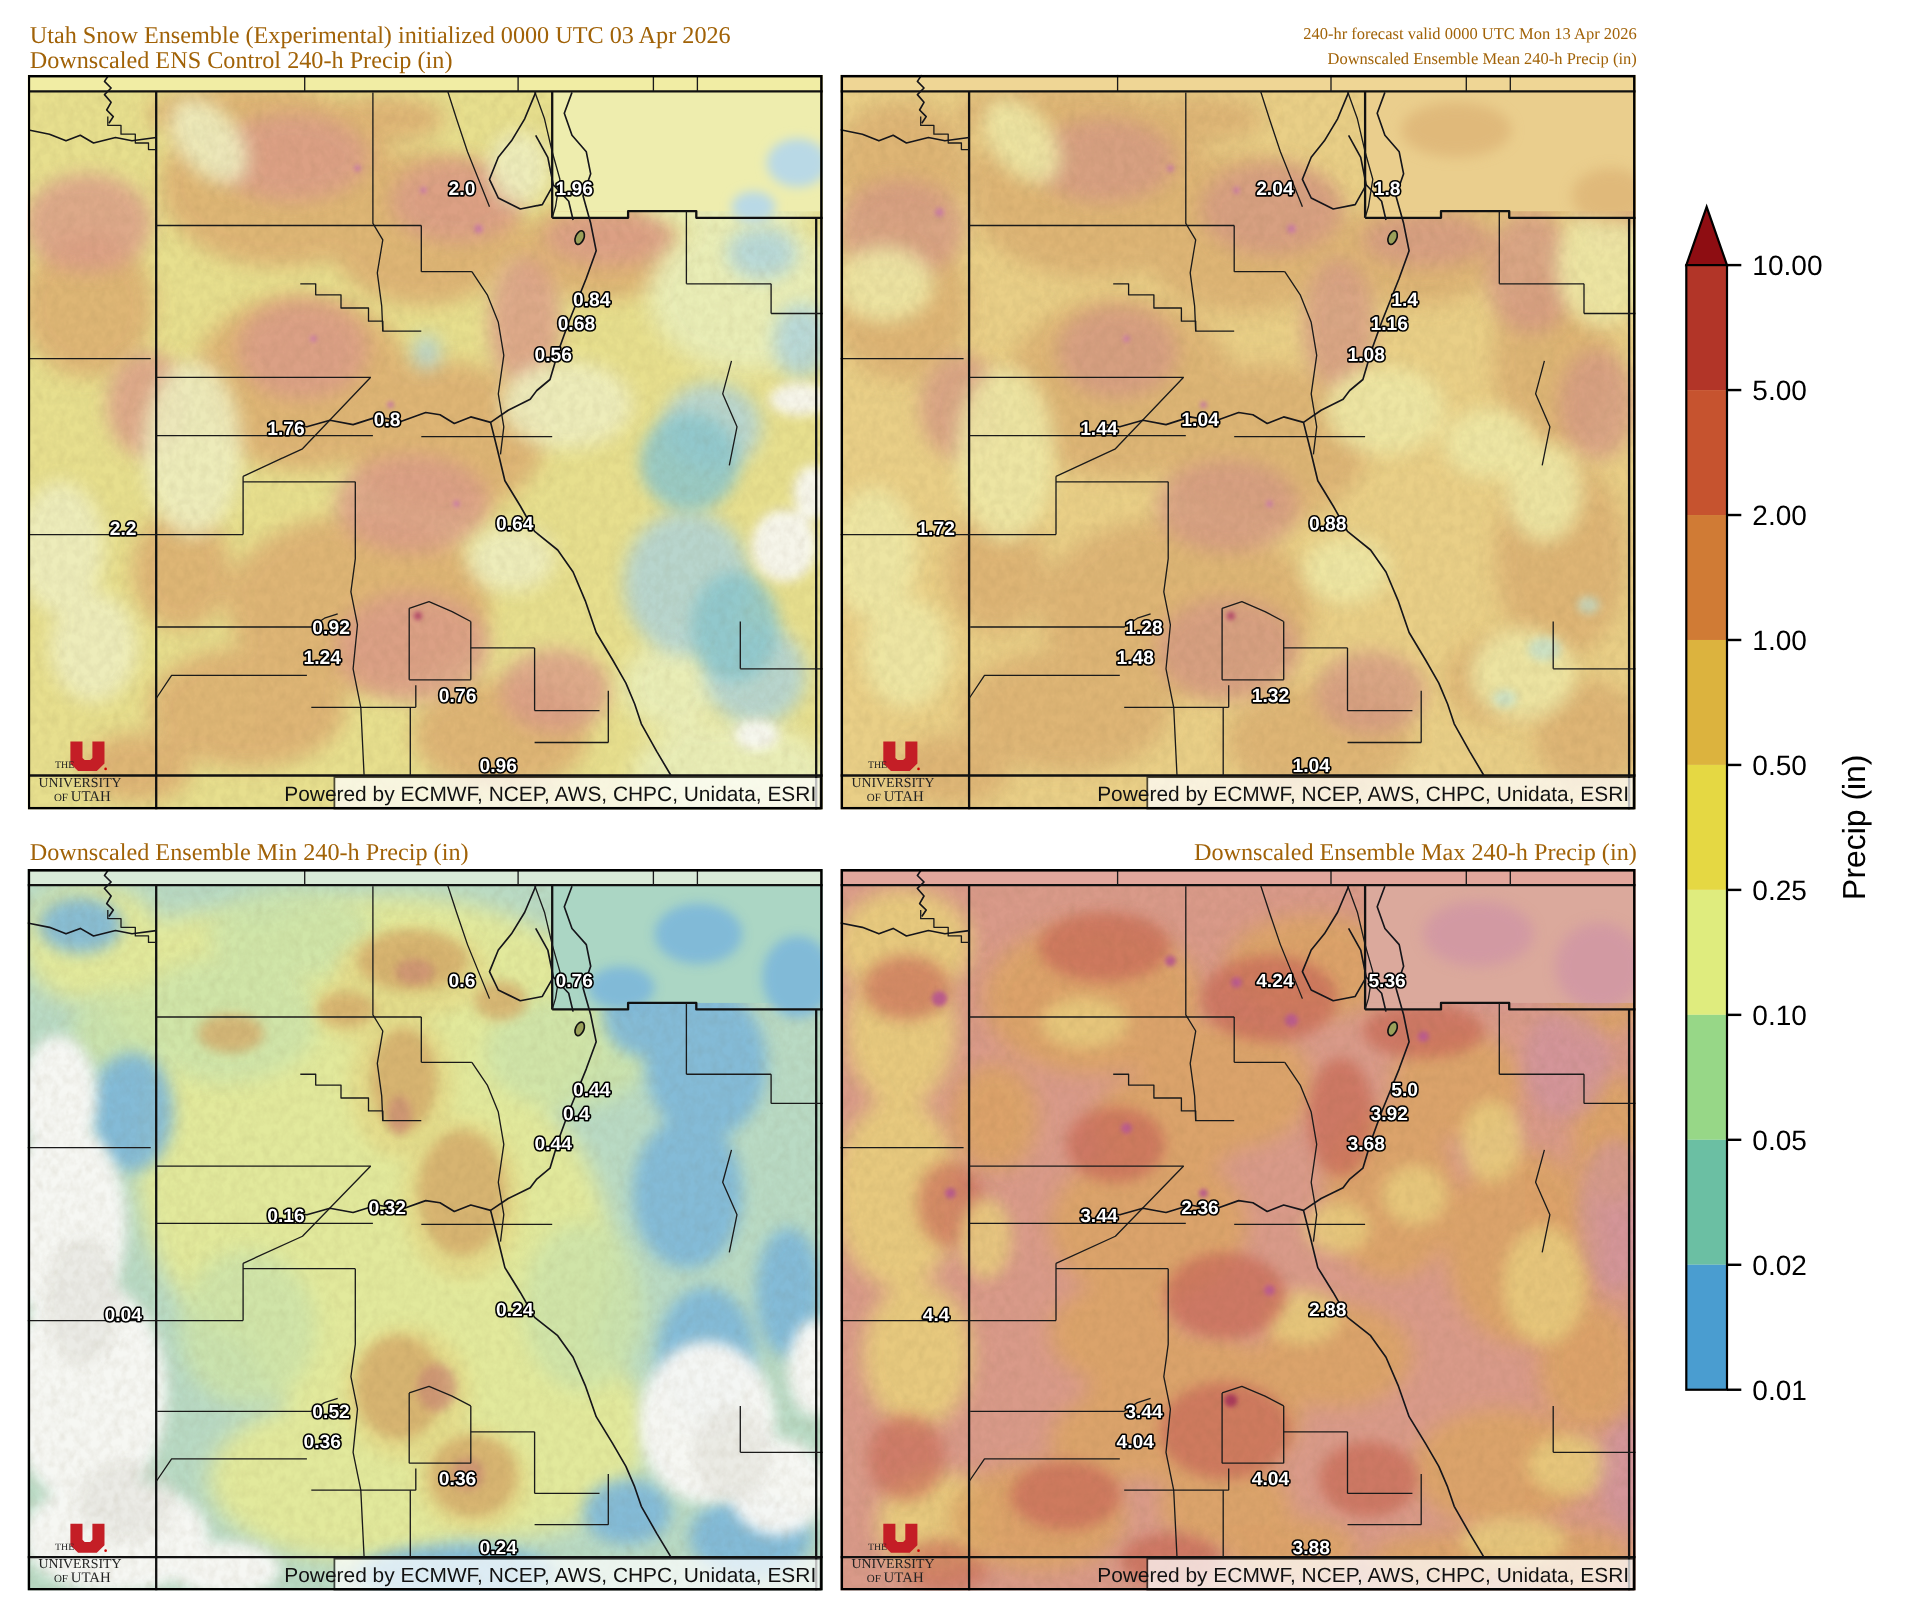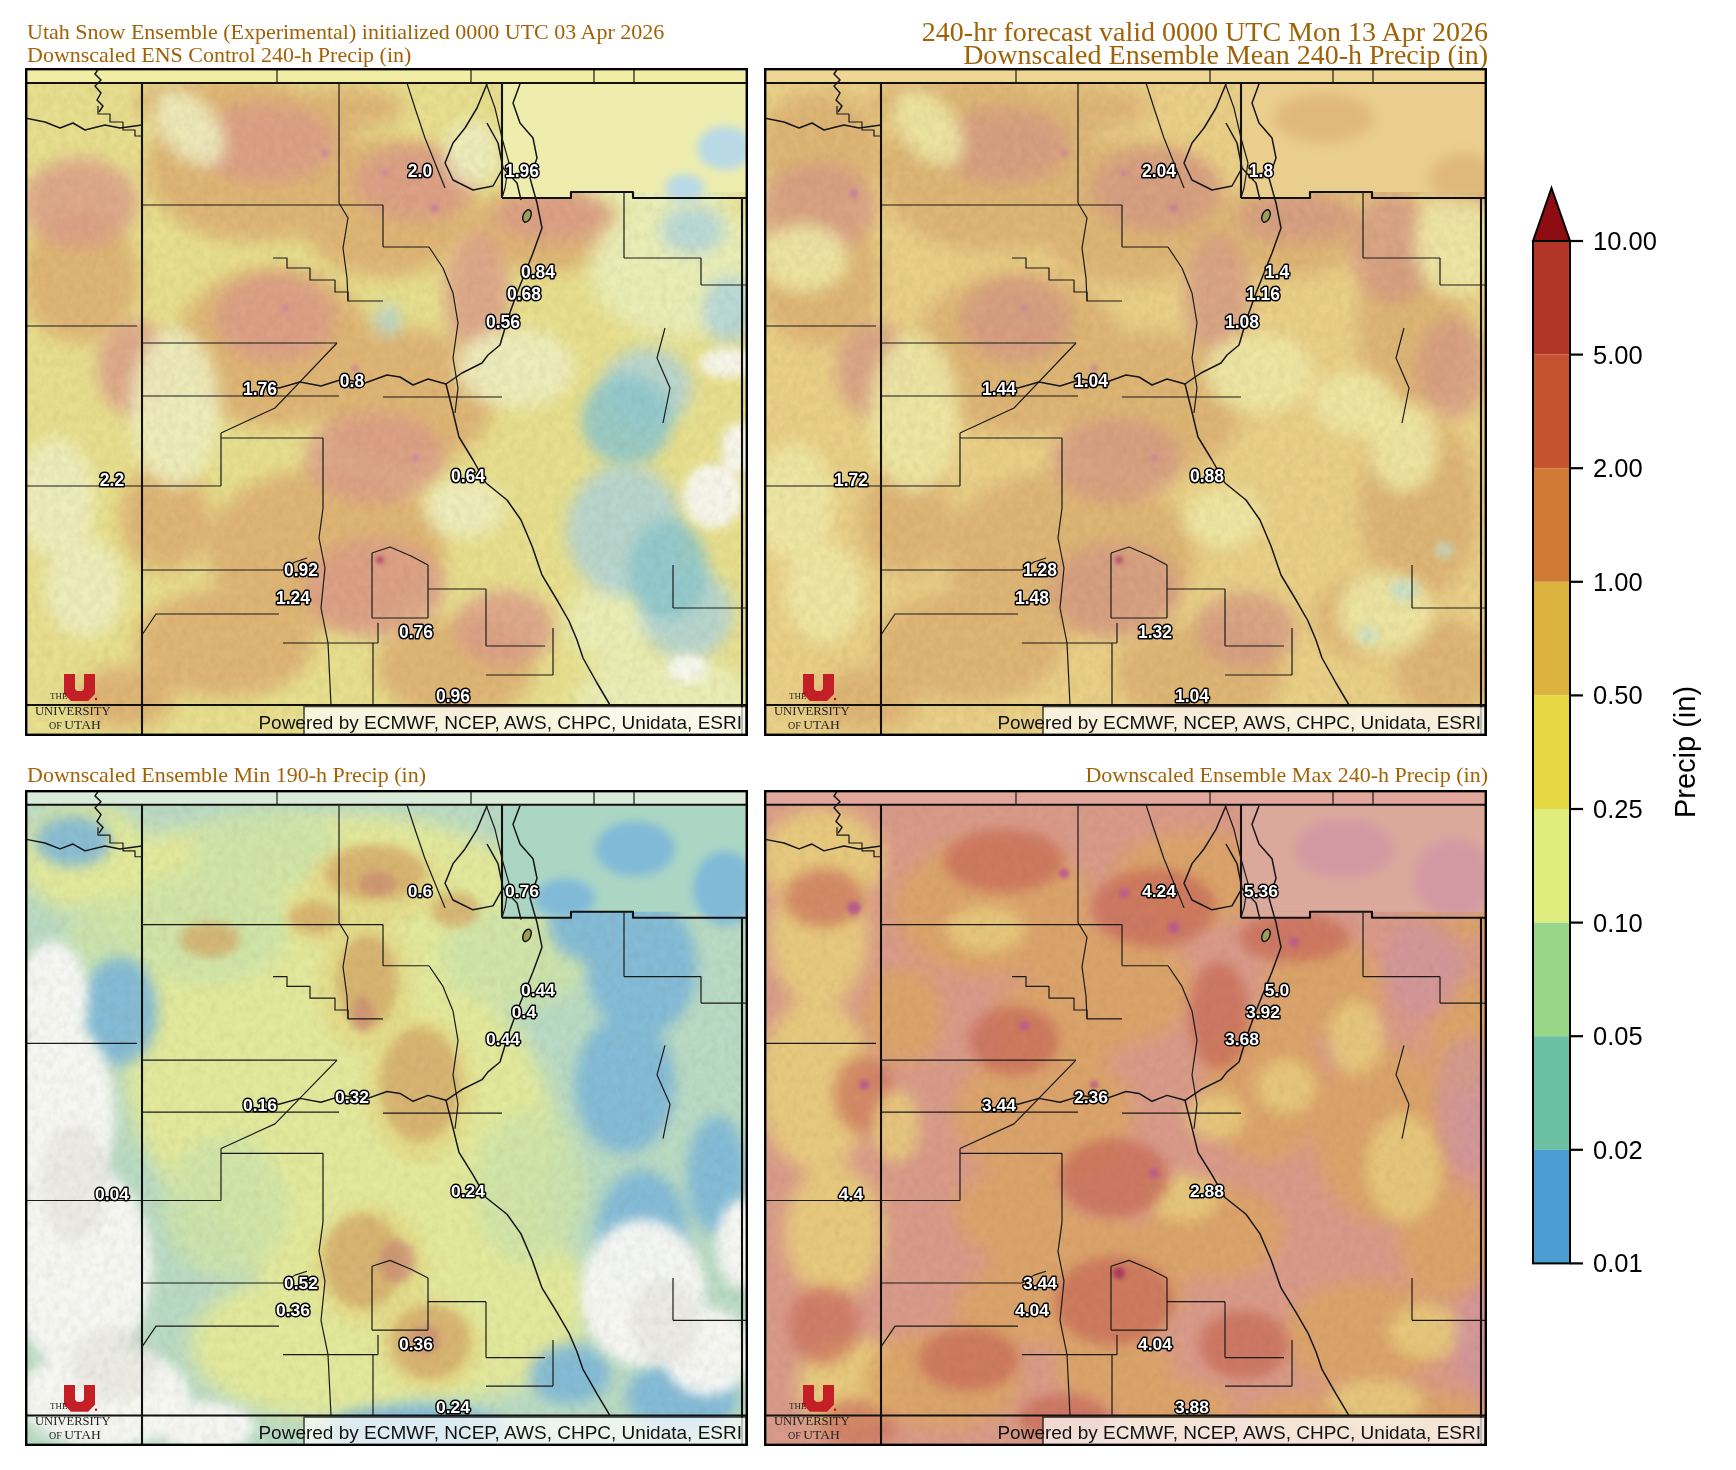--- a/index.html
+++ b/index.html
@@ -36,24 +36,24 @@
         <feTurbulence type="fractalNoise" baseFrequency="0.14 0.11" numOctaves="3" seed="7" result="t"></feTurbulence>
         <feColorMatrix in="t" type="matrix" values="0 0 0 0 0  0 0 0 0 0  0 0 0 0 0  0.9 0.9 0.9 0 -1.1" result="a"></feColorMatrix>
         <feComposite in="SourceGraphic" in2="a" operator="in"></feComposite>
       </filter>
 </defs>
   </svg>
 
 <div class="ttl" style="left:27px;top:20px">Utah Snow Ensemble (Experimental) initialized 0000 UTC 03 Apr 2026
 Downscaled ENS Control 240-h Precip (in)</div>
 
-<div class="ttl" style="right:248px;top:20px;text-align:right;font-size:28px">240-hr forecast valid 0000 UTC Mon 13 Apr 2026
+<div class="ttl" style="right:248px;top:20px;text-align:right;font-size:15px">240-hr forecast valid 0000 UTC Mon 13 Apr 2026
 Downscaled Ensemble Mean 240-h Precip (in)</div>
 
-<div class="ttl" style="left:27px;top:763px">Downscaled Ensemble Min 190-h Precip (in)</div>
+<div class="ttl" style="left:27px;top:763px">Downscaled Ensemble Min 240-h Precip (in)</div>
 
 <div class="ttl" style="right:248px;top:763px;text-align:left">Downscaled Ensemble Max 240-h Precip (in)</div>
 
 <svg style="position:absolute;left:25px;top:68px" width="723" height="668" viewBox="0 0 723 668" preserveAspectRatio="none">
 
 <rect x="0" y="0" width="723" height="668" fill="#e7df8e"></rect>
 
 <g fill="#ddaf72" opacity="0.86" filter="url(#b9)">
 <ellipse cx="200" cy="35" rx="90" ry="28"></ellipse>
 <ellipse cx="320" cy="40" rx="60" ry="22"></ellipse>

